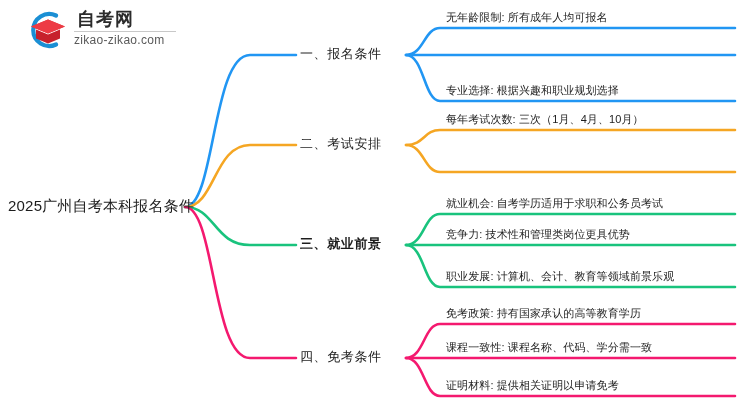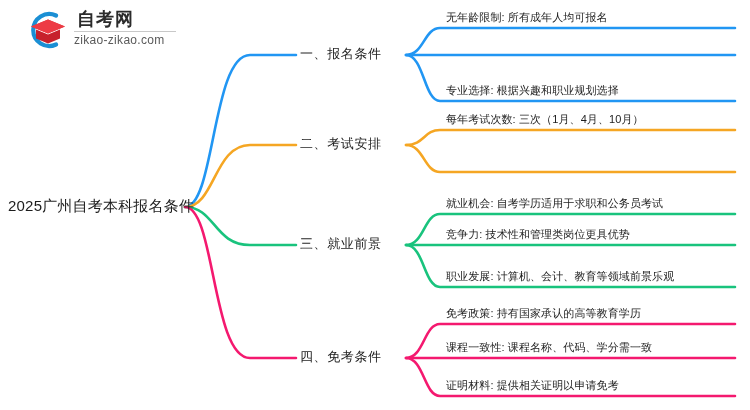--- a/index.html
+++ b/index.html
@@ -154,21 +154,21 @@
 
   <div class="node" id="root-node">2025广州自考本科报名条件</div>
 
   <div class="node branch-node" style="left:300px; top:44px;">一、报名条件</div>
   <div class="node leaf-node" style="left:446px; top:8px;">无年龄限制: 所有成年人均可报名</div>
   <div class="node leaf-node" style="left:446px; top:81px;">专业选择: 根据兴趣和职业规划选择</div>
 
   <div class="node branch-node" style="left:300px; top:134px;">二、考试安排</div>
   <div class="node leaf-node" style="left:446px; top:110px;">每年考试次数: 三次（1月、4月、10月）</div>
 
-  <div class="node branch-node" style="left:300px; top:234px;">三、就业前景</div>
+  <div class="node branch-node" style="left:300px; top:234px;font-weight:bold;">三、就业前景</div>
   <div class="node leaf-node" style="left:446px; top:194px;">就业机会: 自考学历适用于求职和公务员考试</div>
   <div class="node leaf-node" style="left:446px; top:225px;">竞争力: 技术性和管理类岗位更具优势</div>
   <div class="node leaf-node" style="left:446px; top:267px;">职业发展: 计算机、会计、教育等领域前景乐观</div>
 
   <div class="node branch-node" style="left:300px; top:347px;">四、免考条件</div>
   <div class="node leaf-node" style="left:446px; top:304px;">免考政策: 持有国家承认的高等教育学历</div>
   <div class="node leaf-node" style="left:446px; top:338px;">课程一致性: 课程名称、代码、学分需一致</div>
   <div class="node leaf-node" style="left:446px; top:376px;">证明材料: 提供相关证明以申请免考</div>
 
 </div>

